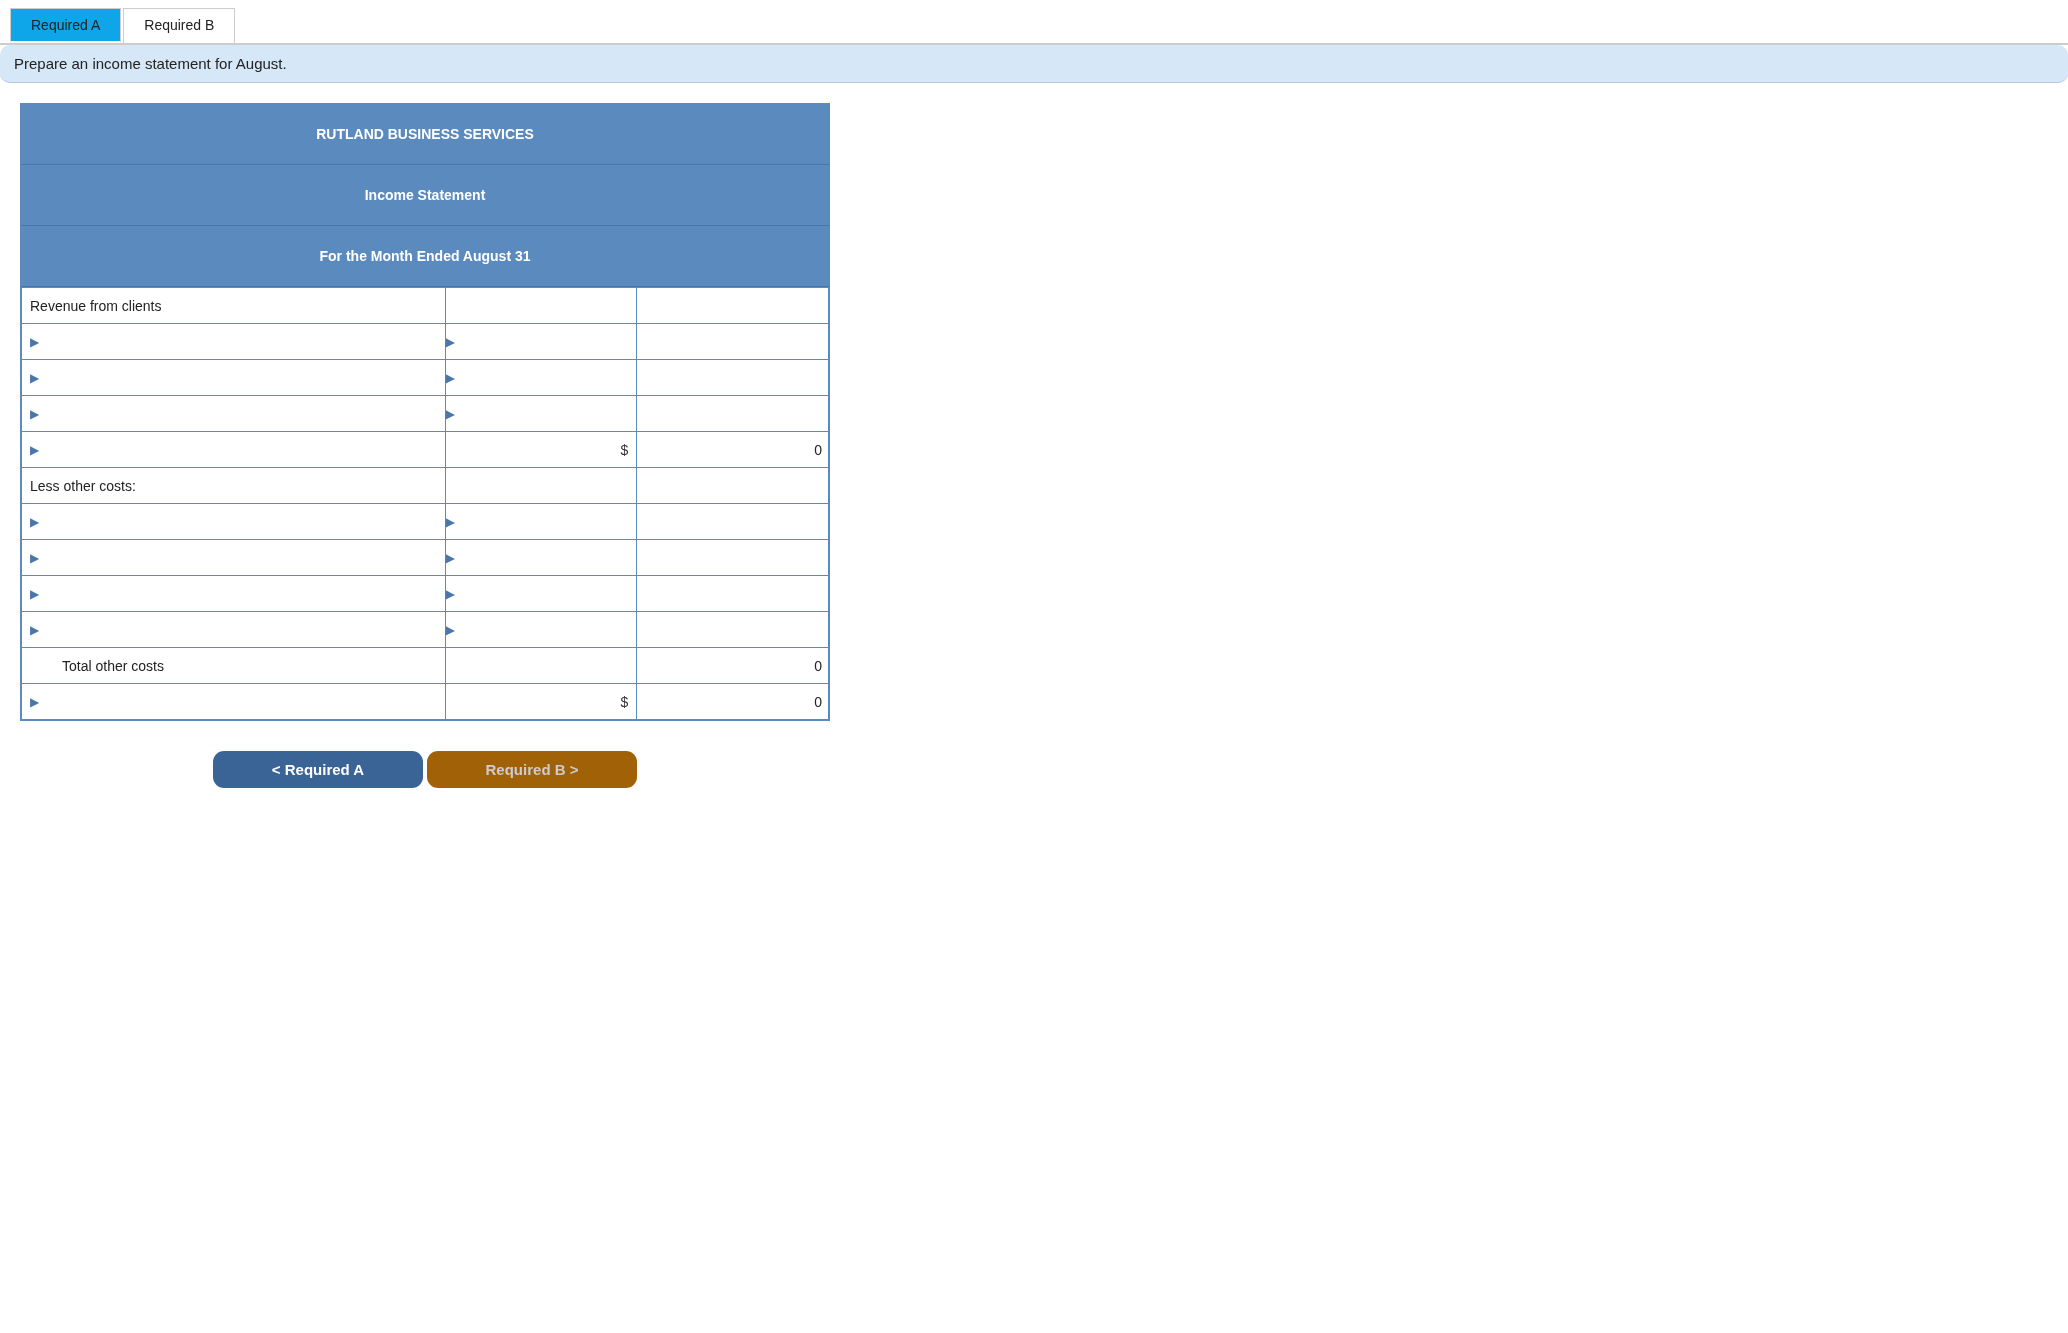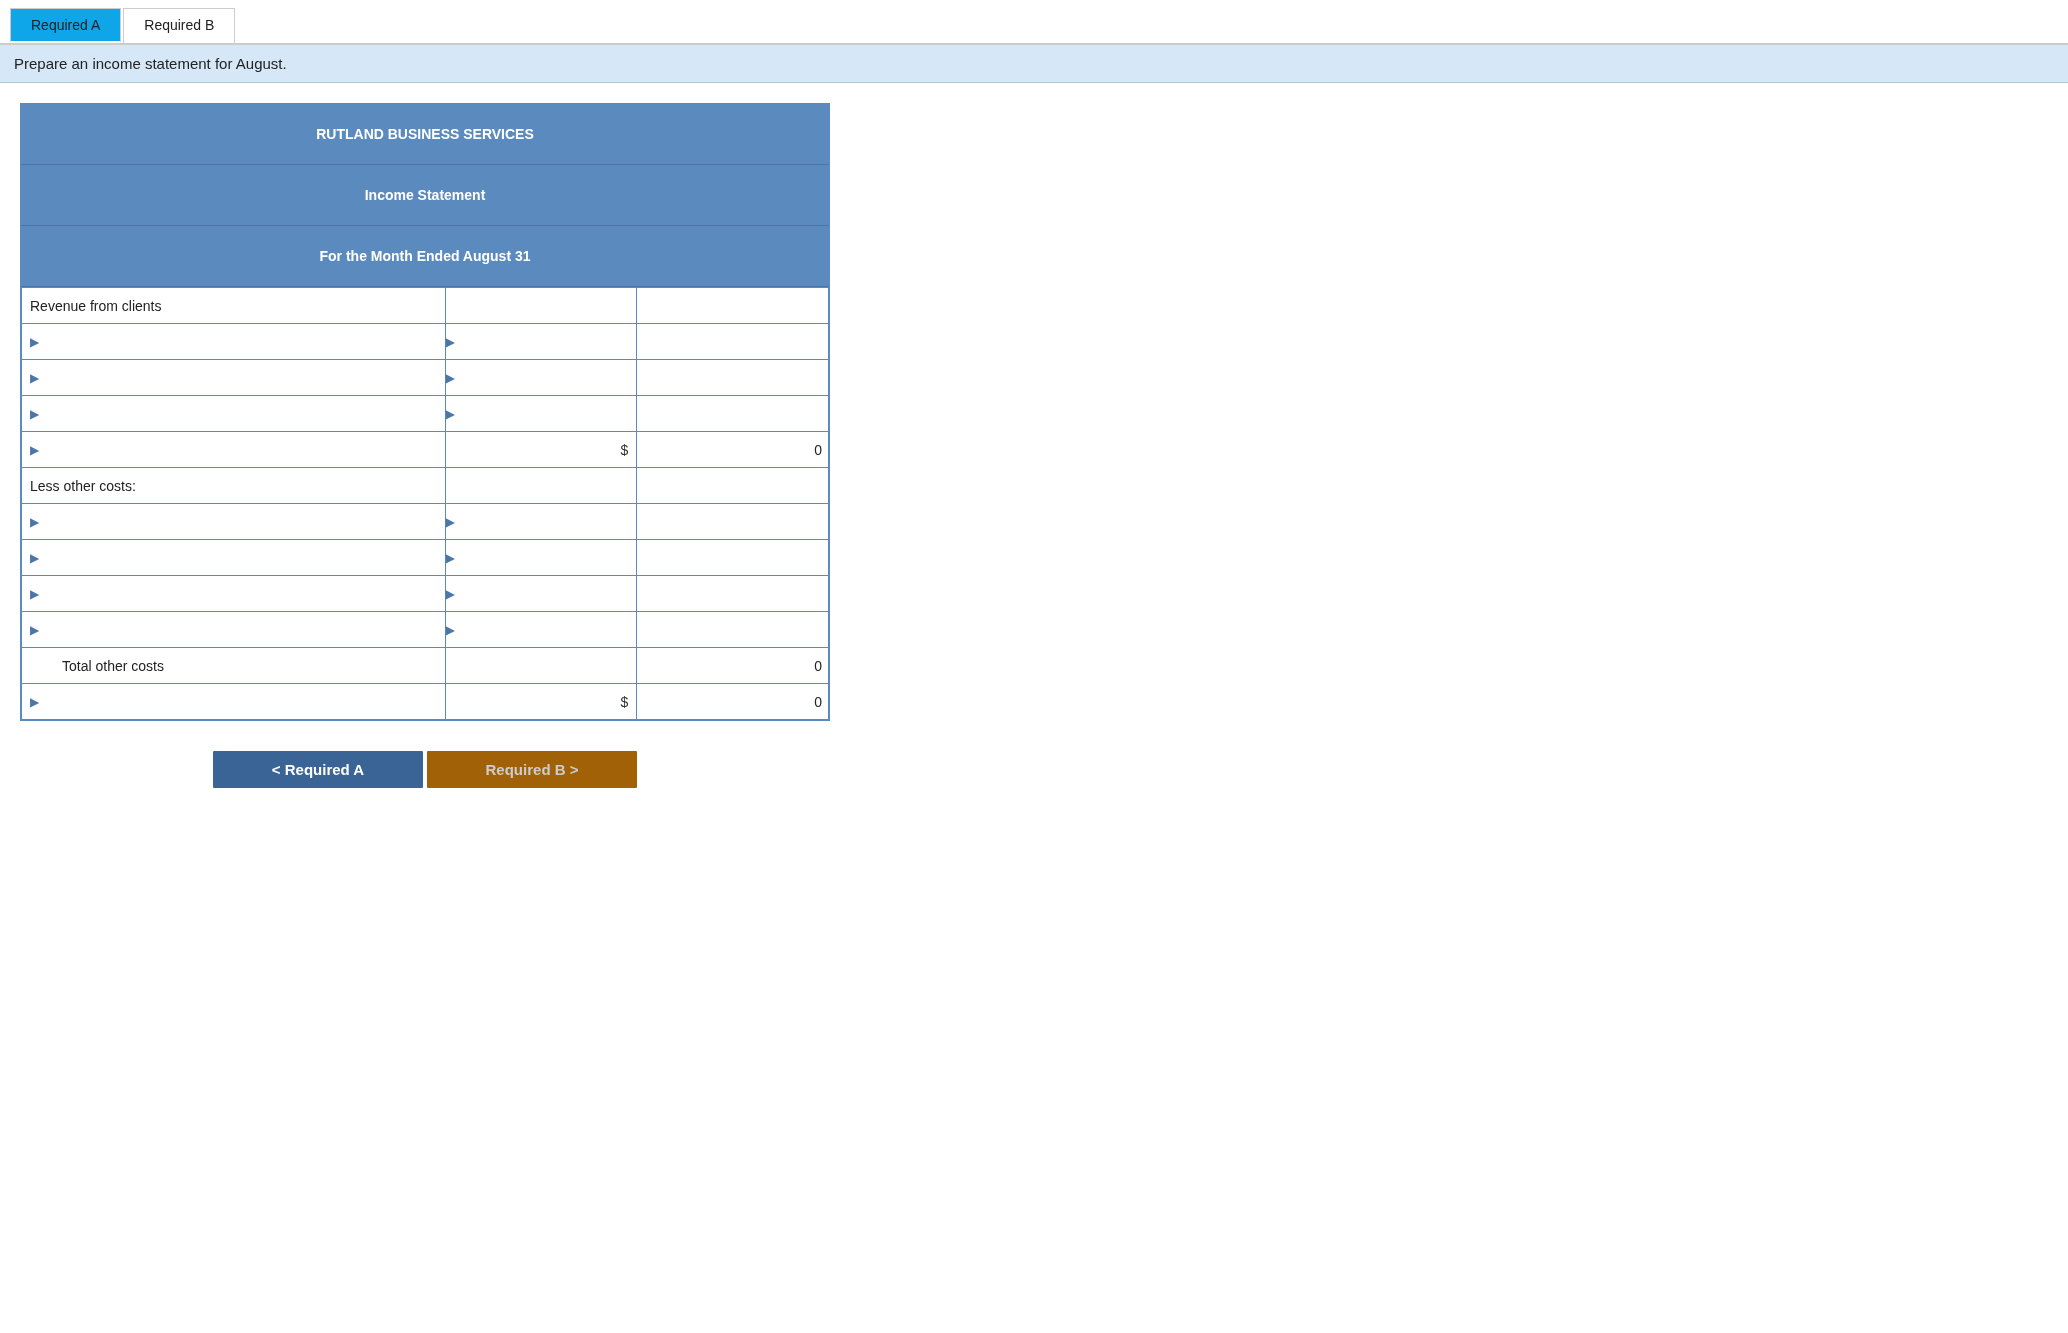--- a/index.html
+++ b/index.html
@@ -34,20 +34,21 @@
       z-index: 1;
     }
 
     
     .instruction-bar {
       background: #d6e8f7;
       padding: 10px 14px;
       font-size: 15px;
       color: #222;
       border-bottom: 1px solid #b0c8e0;
+      border-radius: 10px;
     }
 
     
     .main-content {
       padding: 20px 20px 20px 20px;
       display: flex;
       flex-direction: column;
       align-items: flex-start;
     }
 
@@ -141,21 +142,21 @@
       margin-top: 30px;
       width: 810px;
     }
     .nav-btn {
       padding: 10px 0;
       width: 210px;
       font-size: 15px;
       font-weight: bold;
       border: none;
       cursor: pointer;
-      border-radius: 1px;
+      border-radius: 11px;
     }
     .nav-btn.active {
       background: #3a6496;
       color: #fff;
     }
     .nav-btn.inactive {
       background: #a16207;
       color: #ccc;
       cursor: default;
     }

